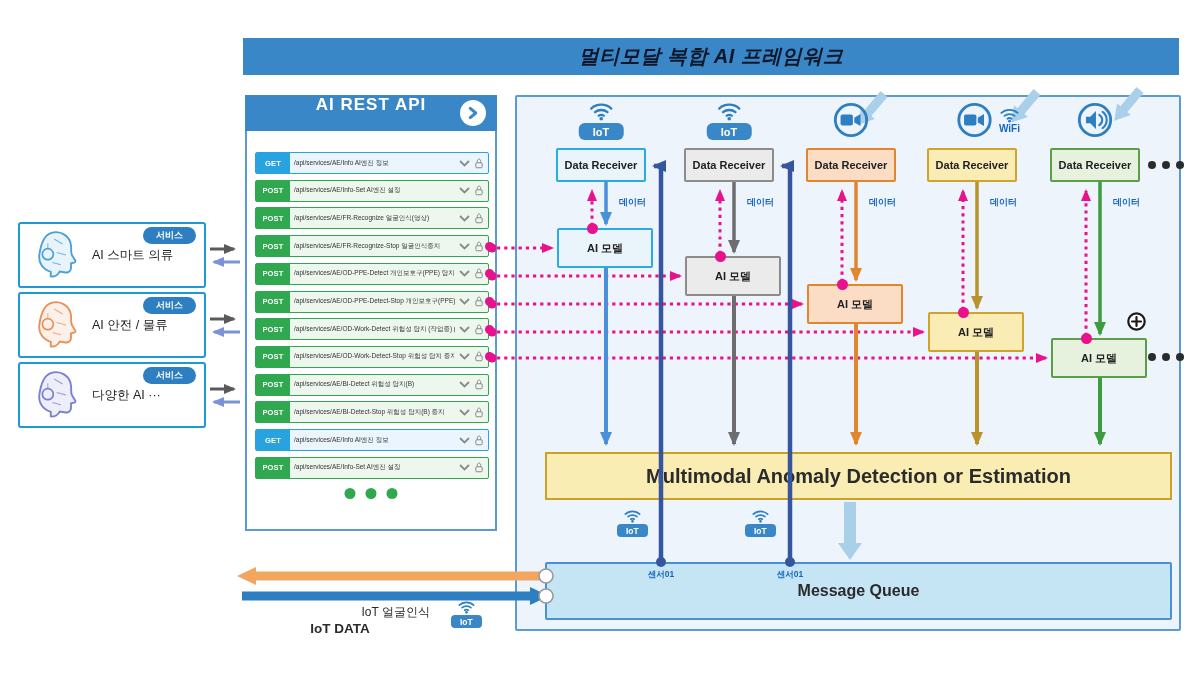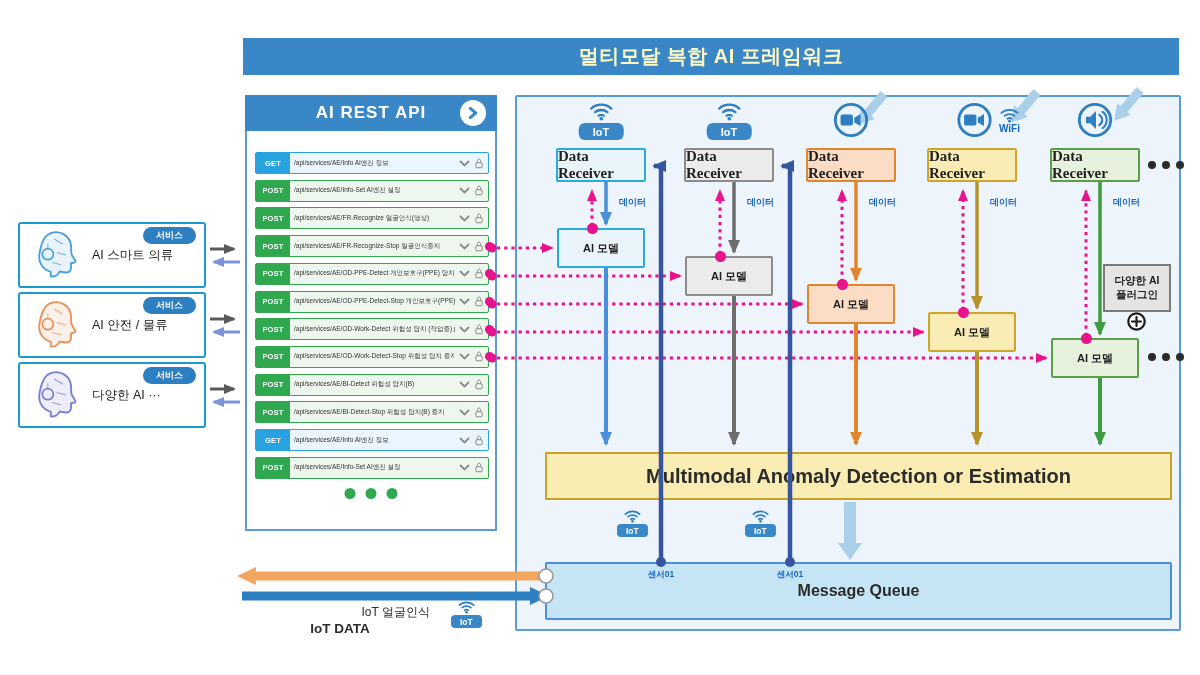--- a/index.html
+++ b/index.html
@@ -3,27 +3,27 @@
 <meta charset="utf-8">
 <style>
   html,body{margin:0;padding:0;background:#fff;}
   #stage{position:relative;width:1200px;height:675px;background:#fff;overflow:hidden;
          font-family:"Liberation Sans","DejaVu Sans",sans-serif;color:#2b2b2b;}
   #stage *{box-sizing:border-box;}
 
   
   .title-bar{position:absolute;left:243px;top:38px;width:936px;height:37px;background:#3a87c8;
              display:flex;align-items:center;justify-content:center;}
-  .title-bar span{color:#fef9c3;font-size:20px;font-weight:bold;letter-spacing:.5px;}
+  .title-bar span{color:#0f172a;font-size:20px;font-weight:bold;letter-spacing:.5px;font-style:italic;}
 
   
   .api-panel{position:absolute;left:245px;top:95px;width:252px;height:436px;background:#fff;
              border:2px solid #5b9bd5;border-top:none;}
   .api-head{position:absolute;left:-2px;top:0;width:252px;height:36px;background:#3a87c8;
-            display:flex;align-items:center;justify-content:center;}
+            display:flex;justify-content:center;}
   .api-head>span{color:#fff;font-weight:bold;font-size:17px;letter-spacing:1px;}
   .circ-btn{position:absolute;right:11px;top:5px;width:26px;height:26px;border-radius:50%;background:#fff;
             display:flex;align-items:center;justify-content:center;cursor:pointer;}
   .circ-btn svg{width:12px;height:14px;}
   .api-row{position:absolute;left:8px;width:234px;height:22px;display:flex;align-items:center;gap:4px;
            border:1.5px solid;border-radius:2px;padding-right:4px;background:#fff;}
   .api-row.get{border-color:#29a3e0;background:#eaf5fd;}
   .api-row.post{border-color:#2fa84f;background:#eef7ee;}
   .api-row .method{width:34px;align-self:stretch;display:flex;align-items:center;justify-content:center;
                    color:#fff;font-weight:bold;font-size:7.5px;letter-spacing:.2px;}
@@ -73,23 +73,23 @@
   .iot-badge{background:#3a87c8;color:#fff;font-size:11px;font-weight:bold;padding:2.5px 14px;border-radius:6px;}
   .cam,.spk{width:38px;height:38px;}
   .cam circle,.spk circle{fill:none;stroke:#2e7fc2;stroke-width:3;}
   .cam rect,.cam path.solid,.spk path.solid{fill:#2e7fc2;stroke:none;}
   .spk path.arc{fill:none;stroke:#2e7fc2;stroke-width:2.2;stroke-linecap:round;}
   .wifi-stack{display:flex;flex-direction:column;align-items:center;}
   .wifi-stack .wifi{width:22px;height:17px;}
   .wifi-lab{font-size:10px;font-weight:bold;color:#1565c0;}
   .dr{position:absolute;top:148px;width:90px;height:34px;border:2px solid;display:flex;align-items:center;
       justify-content:center;border-radius:2px;}
-  .dr span{font-size:15px;font-weight:bold;color:#222;font-family:Liberation Serif, serif;}
+  .dr span{font-size:11px;font-weight:bold;color:#222;}
   .data-lab{position:absolute;top:196px;width:90px;text-align:right;font-size:9px;font-weight:bold;color:#1565c0;}
-  .model{position:absolute;width:88px;height:40px;border:2px solid;display:flex;align-items:center;
+  .model{position:absolute;width:96px;height:40px;border:2px solid;display:flex;align-items:center;
          justify-content:center;border-radius:2px;}
   .model span{font-size:11px;font-weight:bold;color:#222;}
   .pinkdot{position:absolute;width:11px;height:11px;border-radius:50%;background:#e8128c;}
 
   
   .plugin-box{position:absolute;left:1103px;top:264px;width:68px;height:48px;background:#e4e4e4;
               border:2px solid #7a7a7a;display:flex;flex-direction:column;align-items:center;justify-content:center;}
   .plugin-box span{font-size:10.5px;font-weight:bold;color:#222;line-height:1.3;}
   .plus-btn{position:absolute;left:1126px;top:311px;width:21px;height:21px;cursor:pointer;}
   .plus-btn svg{width:21px;height:21px;}
@@ -553,24 +553,20 @@
           <span>Data Receiver</span>
         </div>
       <div class="data-lab" style="left: 1050px;">데이터</div>
       <div class="model" style="left: 1051px; top: 338px; background: rgb(231, 242, 222); border-color: rgb(90, 158, 72);">
           <span>AI 모델</span>
         </div>
       <i class="pinkdot" style="left: 1080.5px; top: 333px;"></i>
     </div>
     </div>
 
-  <div class="plugin-box">
-    <span>다양한 AI</span>
-    <span>플러그인</span>
-  </div>
   <span class="plus-btn">
     <svg viewBox="0 0 21 21">
         <circle cx="10.5" cy="10.5" r="8.2" fill="#fff" stroke="#1a1a1a" stroke-width="2.2"></circle>
         <path d="M10.5 6 V15 M6 10.5 H15" stroke="#1a1a1a" stroke-width="2.2" stroke-linecap="round"></path>
       </svg>
   </span>
 
   <div class="dots-dark" style="left:1148px;top:161px">
       <i></i>
       <i></i>

